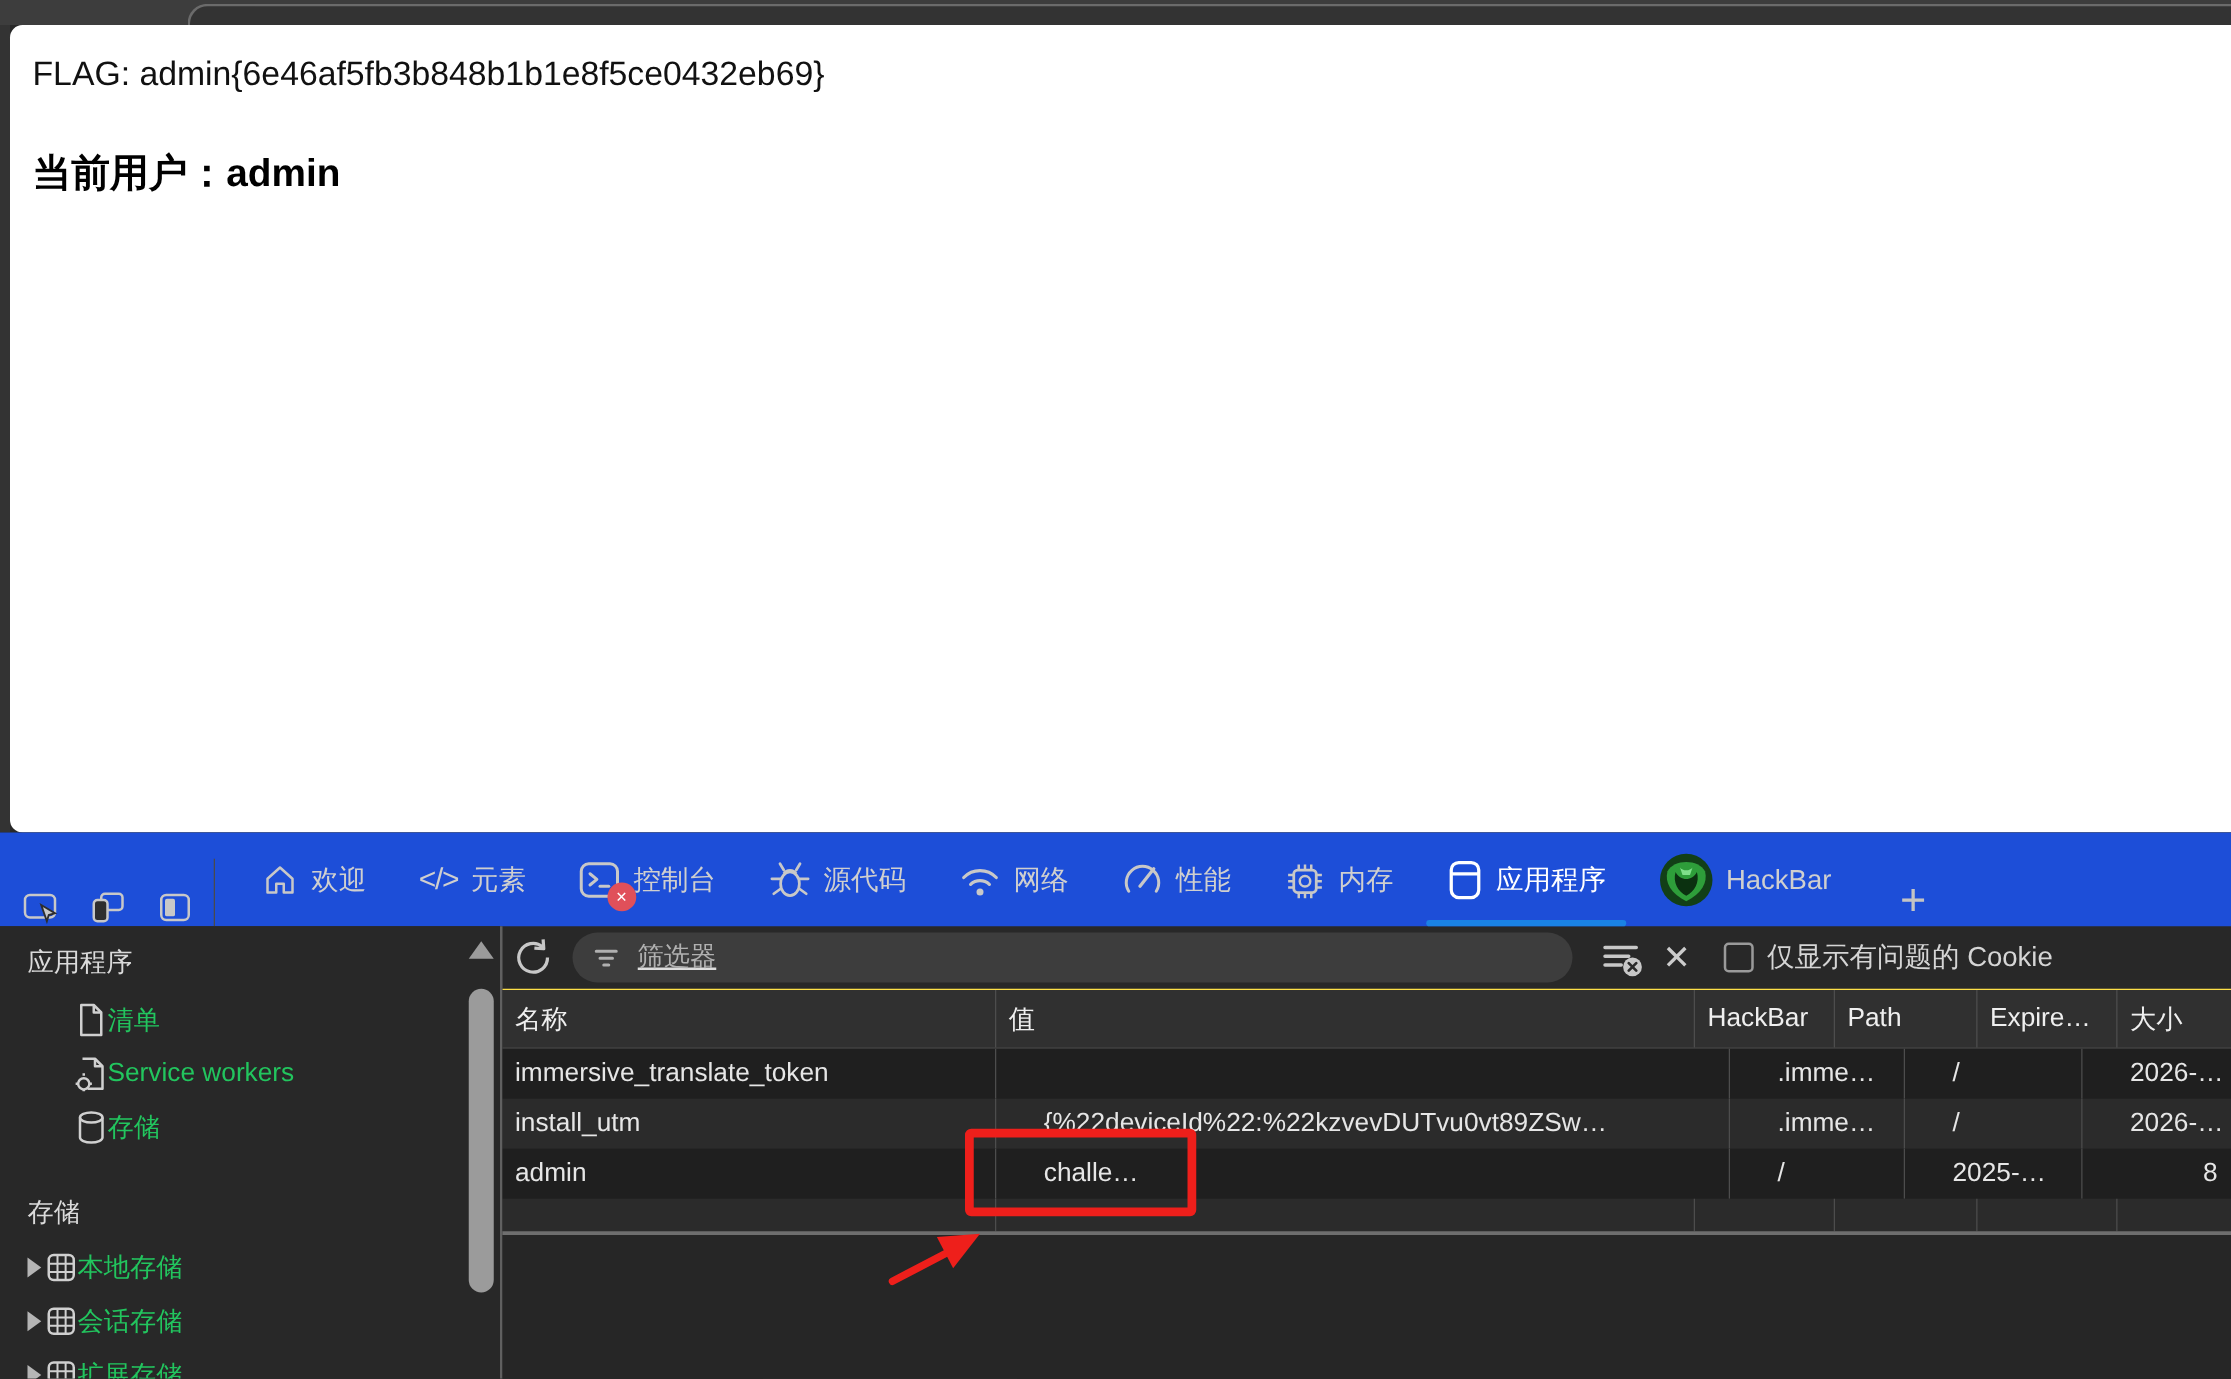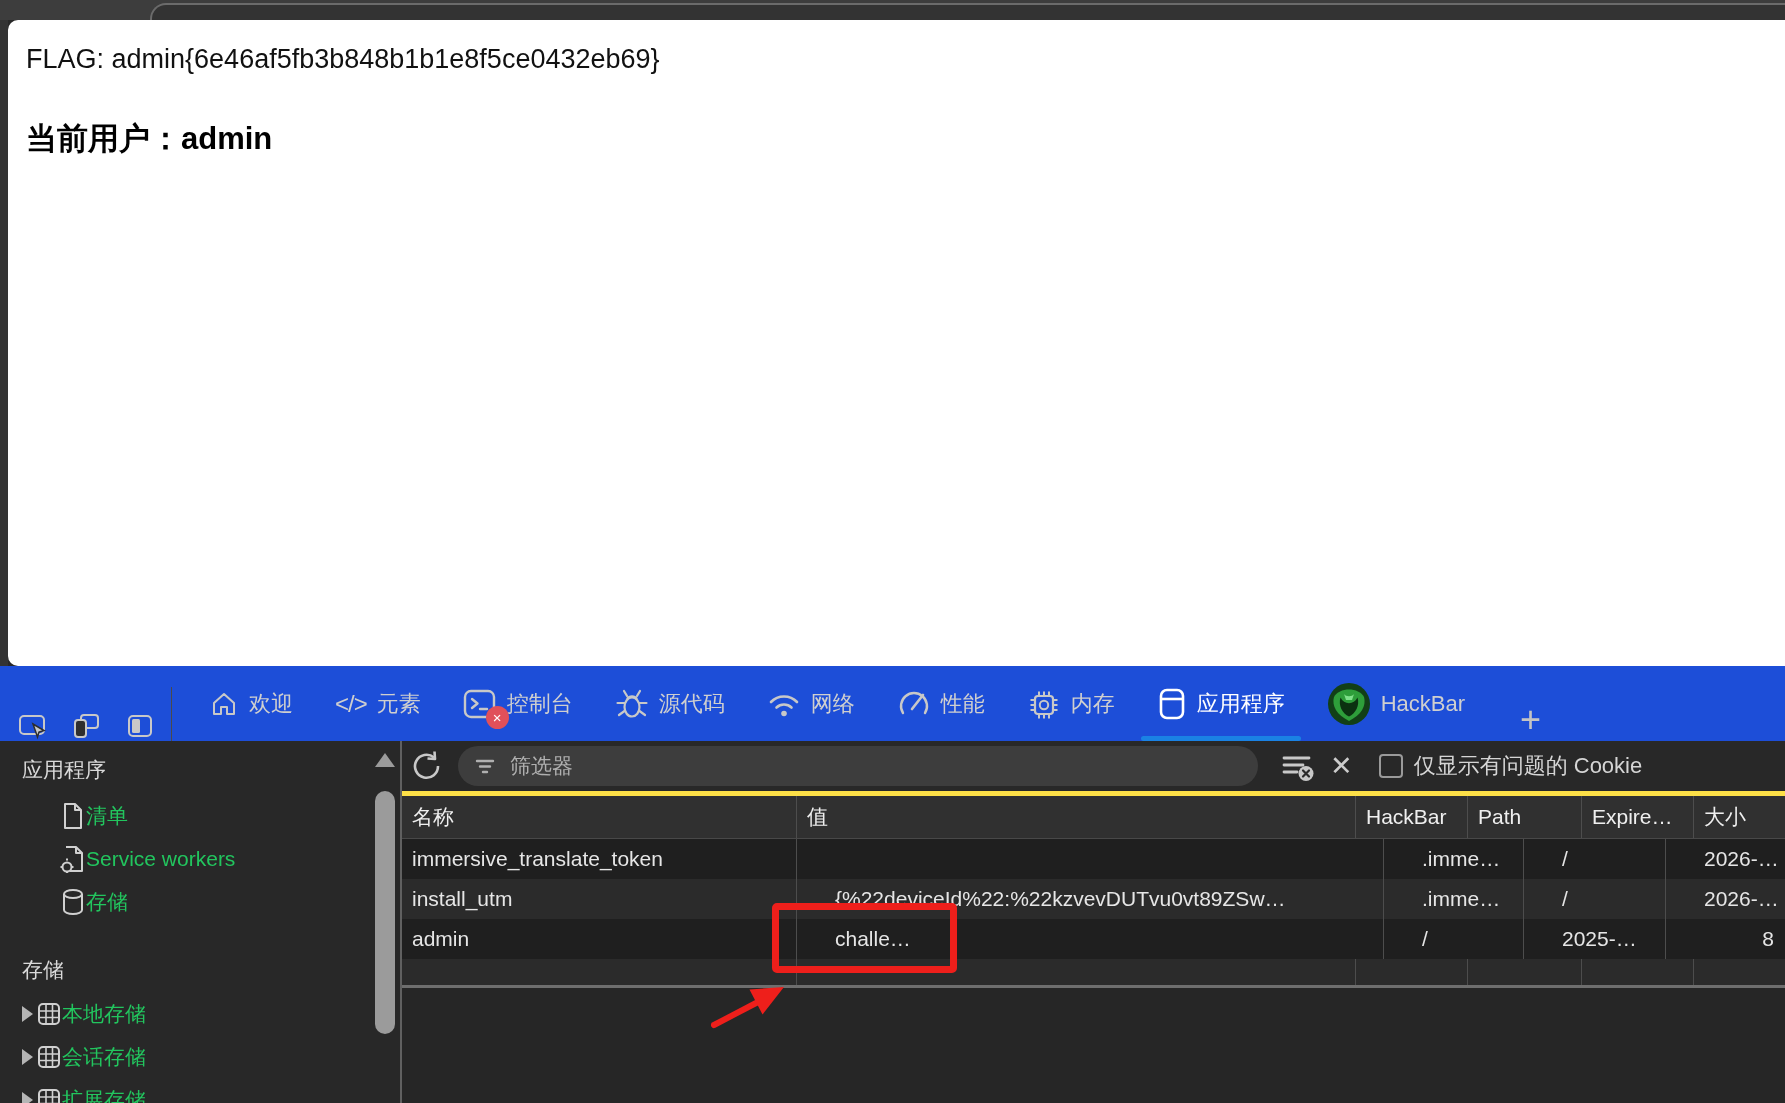--- a/index.html
+++ b/index.html
@@ -52,29 +52,29 @@
   .scroll-thumb{position:absolute;left:3px;top:46px;width:20px;height:243px;border-radius:10px;background:#9b9b9b;cursor:pointer;}
 
   .splitter{position:absolute;left:400px;top:75px;width:2px;bottom:0;background:#606060;}
 
   
   .main{position:absolute;left:402px;top:75px;right:0;bottom:0;display:flex;flex-direction:column;}
   .cookie-toolbar{height:50px;display:flex;align-items:center;padding-left:4px;flex:0 0 auto;}
   .refresh-btn{width:42px;height:42px;display:flex;align-items:center;justify-content:center;cursor:pointer;}
   .filter-pill{margin-left:10px;width:800px;height:40px;border-radius:21px;background:#3d3d3d;
       display:flex;align-items:center;padding:0 16px;gap:12px;box-sizing:border-box;}
-  .filter-input{flex:1;background:transparent;border:none;outline:none;color:#ddd;font-size:21px;font-family:inherit;}
+  .filter-input{flex:1;background:transparent;border:none;outline:none;color:#ddd;font-size:21px;font-family:inherit;text-decoration:underline;}
   .filter-input::placeholder{color:#b0b0b0;}
   .clear-btn{margin-left:20px;cursor:pointer;display:flex;}
   .x-btn{margin-left:14px;font-size:27px;color:#cccccc;cursor:pointer;line-height:1;}
   .checkbox{margin-left:26px;width:20px;height:20px;border:2px solid #9a9a9a;border-radius:4px;cursor:pointer;flex:0 0 auto;}
   .cb-label{margin-left:11px;font-size:22px;color:#d5d5d5;}
 
   .trow{display:grid;grid-template-columns:395px 559px 112px 114px 112px minmax(91px,1fr);flex:0 0 auto;}
-  .trow.header{height:48px;background:#303030;border-top:5px solid #fde047;border-bottom:1px solid #484848;box-sizing:border-box;}
+  .trow.header{height:48px;background:#303030;border-top:1px solid #fde047;border-bottom:1px solid #484848;box-sizing:border-box;}
   .trow.r{height:40px;gap:28px;}
   .trow.odd{background:#1f1f1f;}
   .trow.even{background:#2b2b2b;}
   .trow.fillrow{height:26px;}
   .cell{display:flex;align-items:center;padding-left:10px;font-size:21px;color:#e6e6e6;
       border-right:1px solid #4d4d4d;overflow:hidden;white-space:nowrap;box-sizing:border-box;}
   .cell:last-child{border-right:none;}
   .cell.num{justify-content:flex-end;padding-right:32px;}
   .header .cell{color:#efefef;}
   .hline{height:3px;background:#6e6e6e;flex:0 0 auto;}

